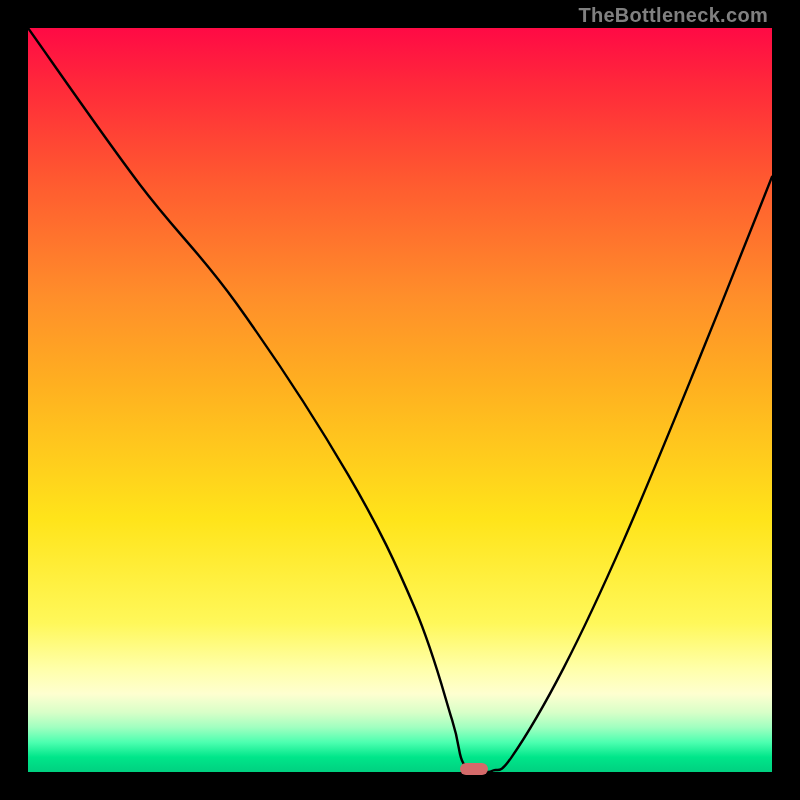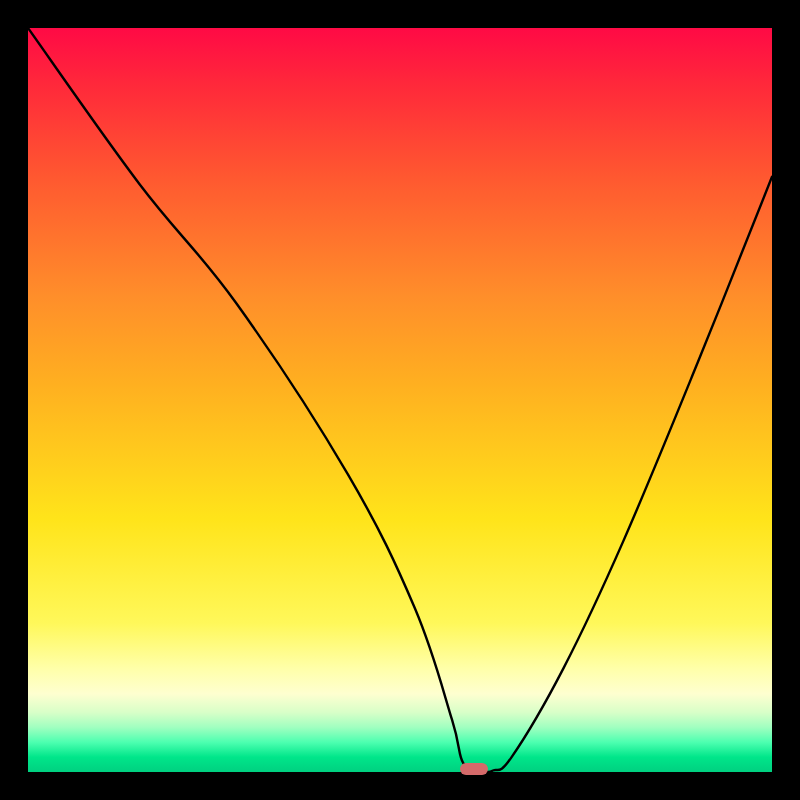--- a/index.html
+++ b/index.html
@@ -64,20 +64,21 @@
     height: 12px;
     background: #d46a6a;
     border-radius: 6px;
     z-index: 3;
   }
 </style>
 </head>
 <body>
 
 <div class="container">
+  <div class="watermark">TheBottleneck.com</div>
 
   <div class="plot-area">
     <svg class="curve" viewBox="0 0 744 744" preserveAspectRatio="none">
       <path id="curve-path" d="M 0.00 0.00 C 20.09 28.12, 74.10 106.69, 111.60 156.24 C 149.10 205.79, 170.82 223.05, 208.32 275.28 C 245.82 327.51, 287.78 391.49, 319.92 446.40 C 352.06 501.31, 368.13 536.13, 386.88 580.32 C 405.63 624.51, 415.38 664.06, 424.08 691.92 C 432.78 719.78, 429.88 725.97, 435.24 735.07 C 440.60 744.18, 448.48 741.17, 453.84 742.51 C 459.20 743.85, 459.64 744.92, 465.00 742.51 C 470.36 740.10, 470.88 747.60, 483.60 729.12 C 496.32 710.64, 515.59 678.68, 535.68 639.84 C 555.77 601.00, 571.09 568.27, 595.20 513.36 C 619.31 458.45, 642.82 400.42, 669.60 334.80 C 696.38 269.18, 730.61 182.28, 744.00 148.80" fill="none" stroke="#000" stroke-width="2.4" stroke-linecap="round" stroke-linejoin="round"></path>
     </svg>
     <div id="marker" class="marker" style="left: 432.4px; top: 735px;"></div>
   </div>
 </div>
 
 </body></html>

